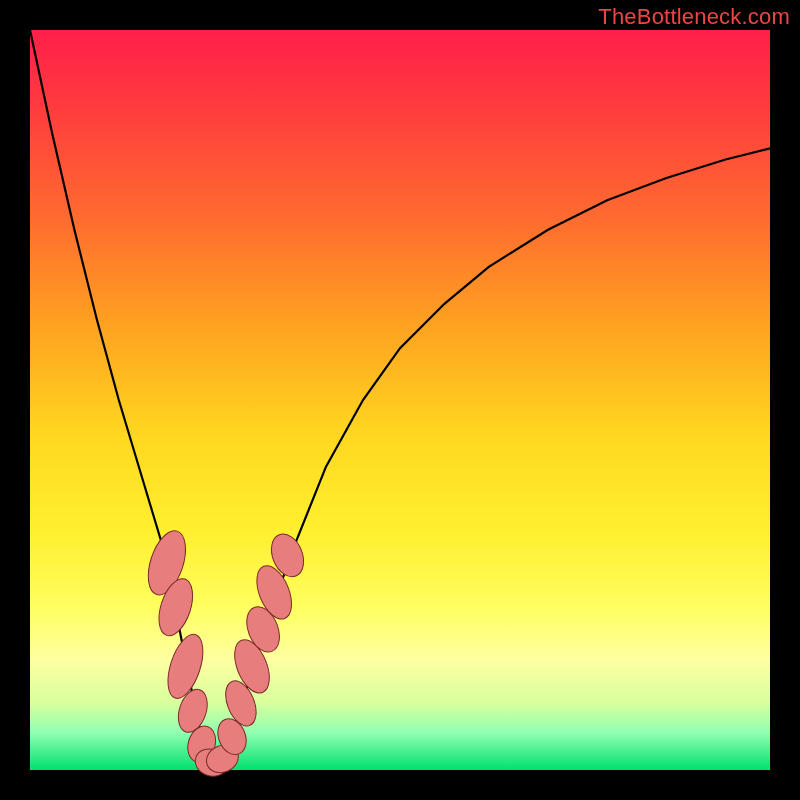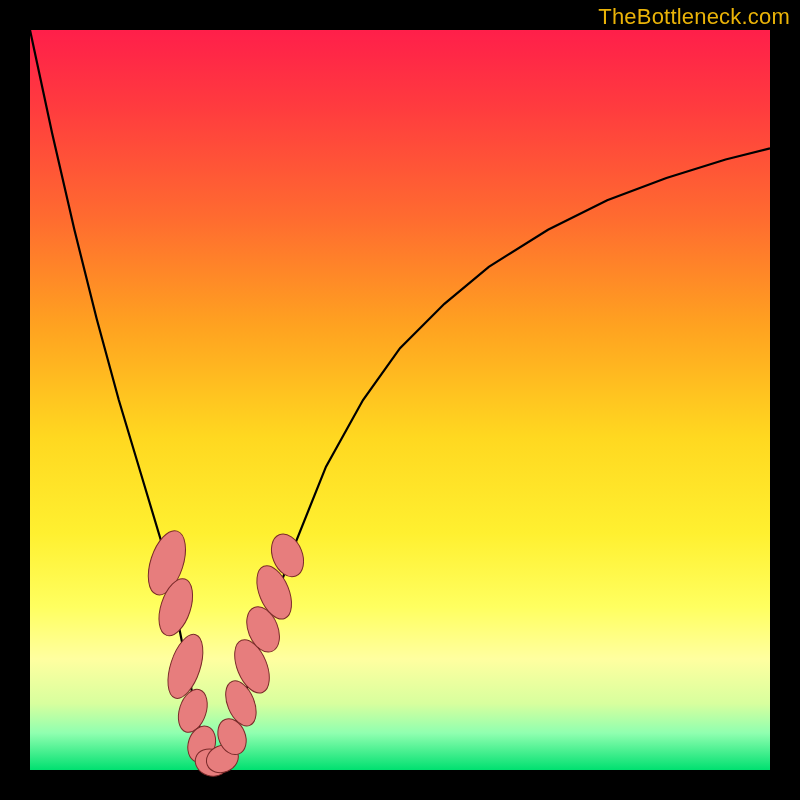--- a/index.html
+++ b/index.html
@@ -36,21 +36,21 @@
       #ffffa0 85%,
       #d8ff9e 91%,
       #90ffb0 95%,
       #00e070 100%
     );
   }
   .watermark {
     position: absolute;
     top: 4px;
     right: 10px;
-    color: #eab308;
+    color: #ef4444;
     font-size: 22px;
     font-weight: 500;
     letter-spacing: 0.2px;
     user-select: none;
   }
   svg.curve {
     position: absolute;
     left: 0;
     top: 0;
     width: 740px;

